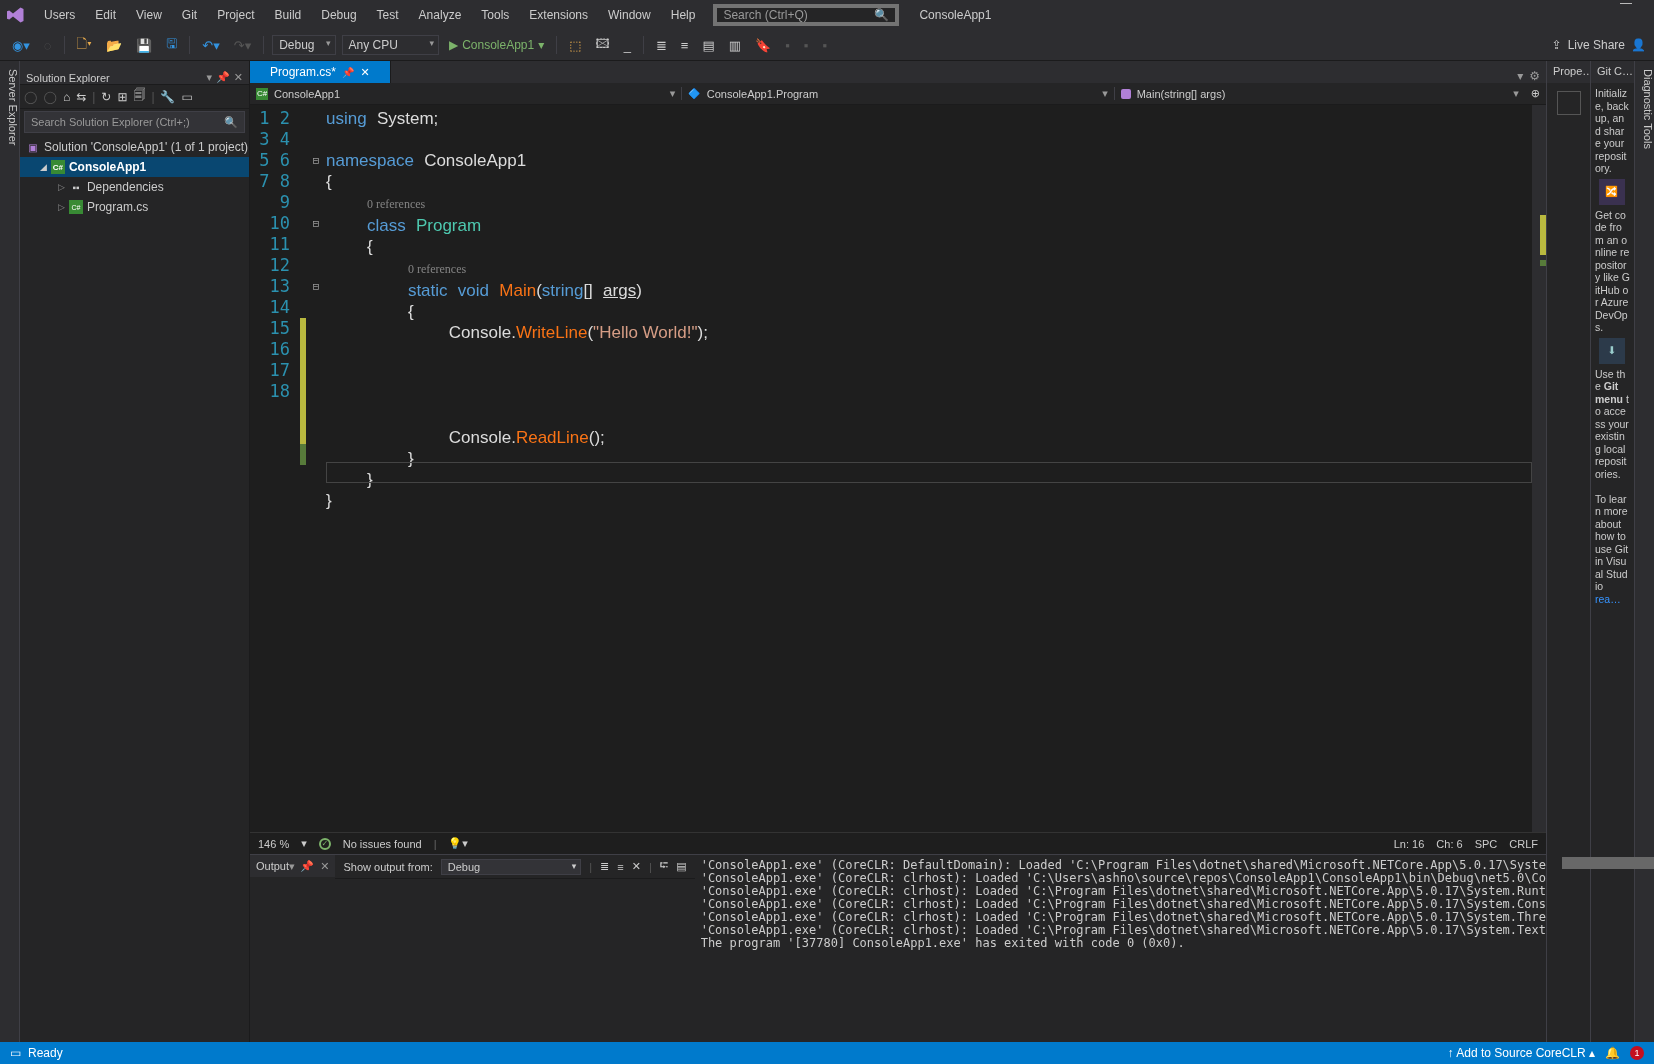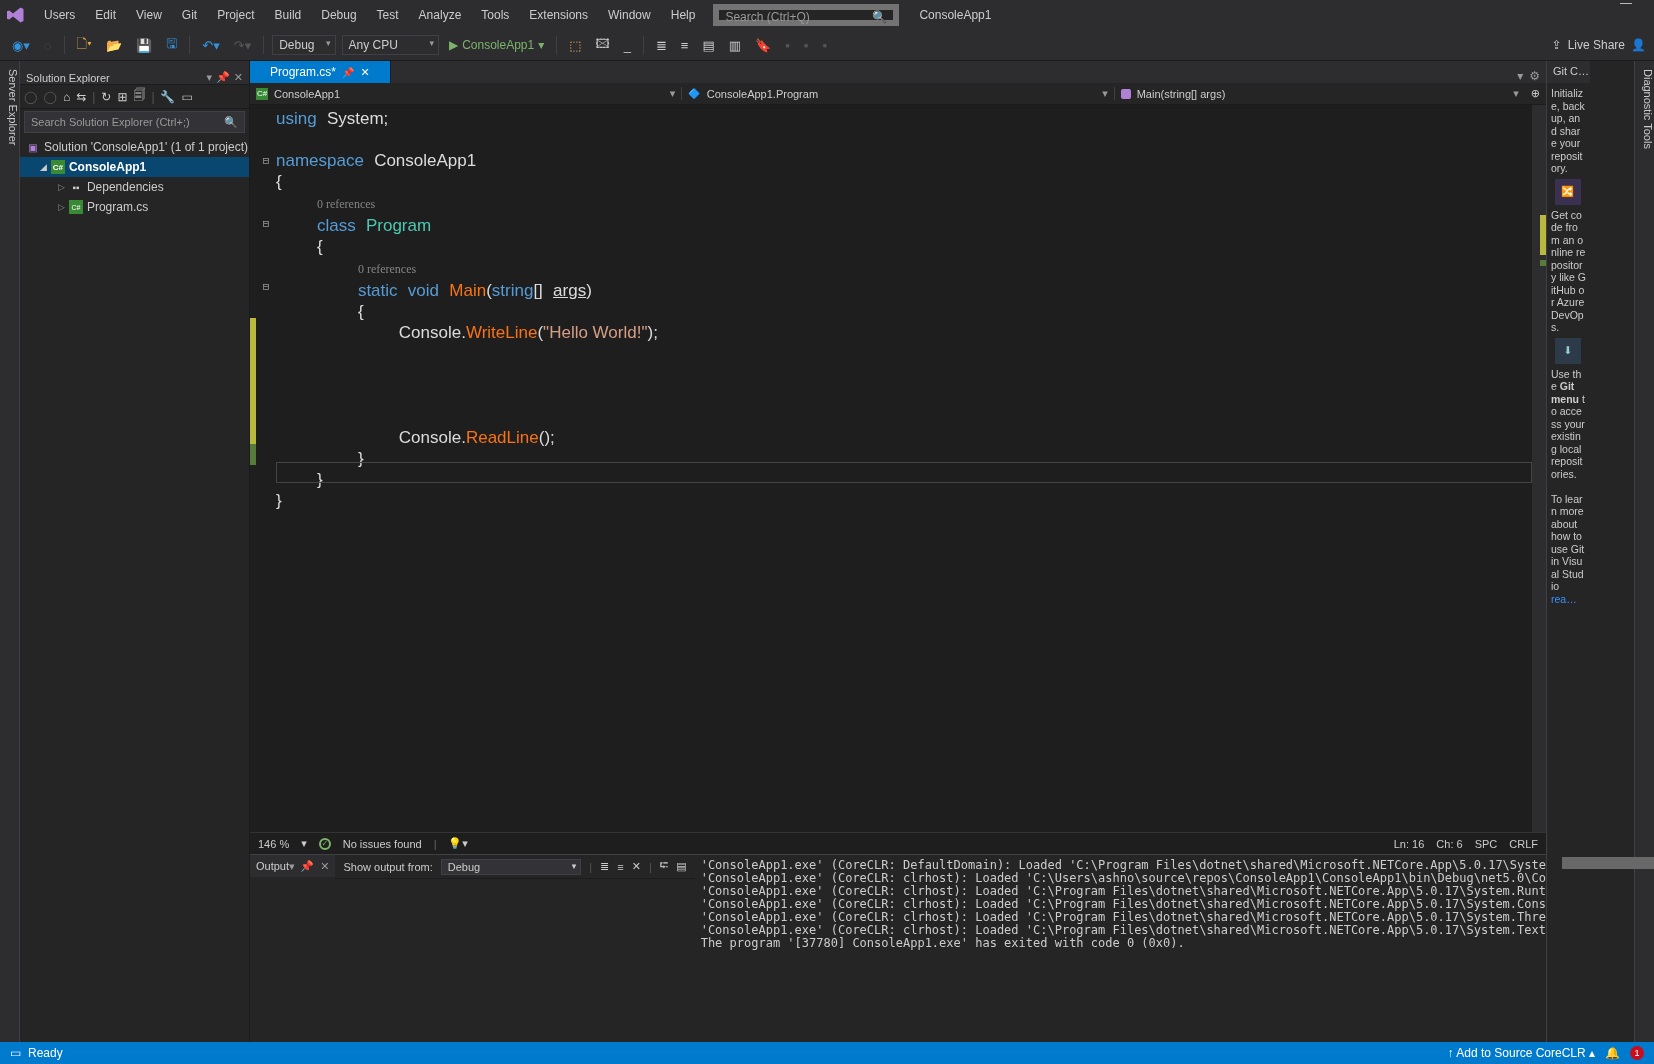--- a/index.html
+++ b/index.html
@@ -1,20 +1,20 @@
 <!DOCTYPE html>
 <html><head>
 <meta charset="utf-8">
 <style>
 * { margin:0; padding:0; box-sizing:border-box; font-family:'Segoe UI',Tahoma,sans-serif; }
 body { width:1654px; height:1064px; background:#2d2d30; color:#ccc; overflow:hidden; display:flex; flex-direction:column; font-size:12px; }
 .menubar { height:30px; background:#2d2d30; display:flex; align-items:center; padding:0 4px; }
 .logo { width:24px; height:24px; display:flex; align-items:center; justify-content:center; color:#b180d7; margin-right:6px; }
 .menu-item { padding:4px 10px; cursor:pointer; color:#ccc;}
-.searchbox { margin-left:8px; width:186px; height:22px; background:#252526; border:6px solid #737373; display:flex; padding:0 6px; color:#999; }
+.searchbox { margin-left:8px; width:186px; height:22px; background:#252526; border:4px solid #737373; display:flex; align-items:center; padding:0 6px; color:#999; }
 .searchbox .mag { margin-left:auto; color:#ccc; }
 .app-title { margin-left:20px; color:#ccc; }
 .title-right { margin-left:auto; display:flex; align-items:center; gap:8px; padding-right:4px;flex-direction:column;}
 .warn-tri { width:14px; height:14px; background:#f0a30a; clip-path:polygon(50% 0,100% 100%,0 100%); }
 .avatar { width:18px; height:18px; border-radius:50%; background:#a03030; color:#fff; display:flex; align-items:center; justify-content:center; font-size:9px; font-weight:bold;}
 .win-btn { width:40px; height:28px; display:flex; align-items:center; justify-content:center; color:#ccc;}
 .toolbar { height:31px; background:#2d2d30; border-bottom:1px solid #1b1b1c; display:flex; align-items:center; padding:0 8px; gap:6px;}
 .tb-btn { padding:3px 4px; display:flex; align-items:center; justify-content:center; color:#ccc; font-size:13px;}
 .tb-sep { width:1px; height:18px; background:#3f3f46; margin:0 2px; }
 .tb-select { background:#2d2d30; border:1px solid #3f3f46; padding:2px 20px 2px 6px; color:#ccc; position:relative; font-size:12px;}
@@ -231,20 +231,42 @@
       </div>
       <div class="nav-item" style="border-right:none">
         <span class="m-ico"></span>
         <span>Main(string[] args)</span>
         <span style="margin-left:auto;color:#999">▾</span>
         <span style="margin-left:6px">⊕</span>
       </div>
     </div>
 
     <div class="code-wrap">
+      <div class="gutter">
+1
+2
+3
+4
+
+5
+6
+
+7
+8
+9
+10
+11
+12
+13
+14
+15
+16
+17
+18
+      </div>
       <div class="margin-col">
         <div class="margin-mark"></div>
           <div class="margin-mark"></div>
           <div class="margin-mark"></div>
           <div class="margin-mark"></div>
         <div class="margin-mark"></div>
           <div class="margin-mark"></div>
           <div class="margin-mark"></div>
         <div class="margin-mark"></div>
           <div class="margin-mark"></div>
@@ -334,20 +356,26 @@
 'ConsoleApp1.exe' (CoreCLR: clrhost): Loaded 'C:\Program Files\dotnet\shared\Microsoft.NETCore.App\5.0.17\System.Text.Encoding.Extensions.dll'. Skipped loading symbols
 The program '[37780] ConsoleApp1.exe' has exited with code 0 (0x0).</div>
       <div class="out-scroll">
           <div class="thumb"></div>
         </div>
     </div>
   </div>
 
   <div class="right-panels">
     <div class="rp-col" style="width:44px">
+      <div class="rp-tab">Prope…</div>
+      <div class="rp-body">
+        <div style="width:24px;height:24px;border:1px solid #555;margin:4px auto;"></div>
+      </div>
+    </div>
+    <div class="rp-col" style="width:44px">
       <div class="rp-tab">Git C…</div>
       <div class="rp-body">
         <div>Initialize, back up, and share your repository.</div>
         <div class="rp-btn">🔀</div>
         <div>Get code from an online repository like GitHub or Azure DevOps.</div>
         <div class="rp-btn" style="background:#2c3a4a;color:#9cc">⬇</div>
         <div><span>Use the </span><b>Git menu</b><span> to access your existing local repositories.</span></div>
         <br>
         <div>To learn more about how to use Git in Visual Studio</div>
         <a class="lnk">rea…</a>

